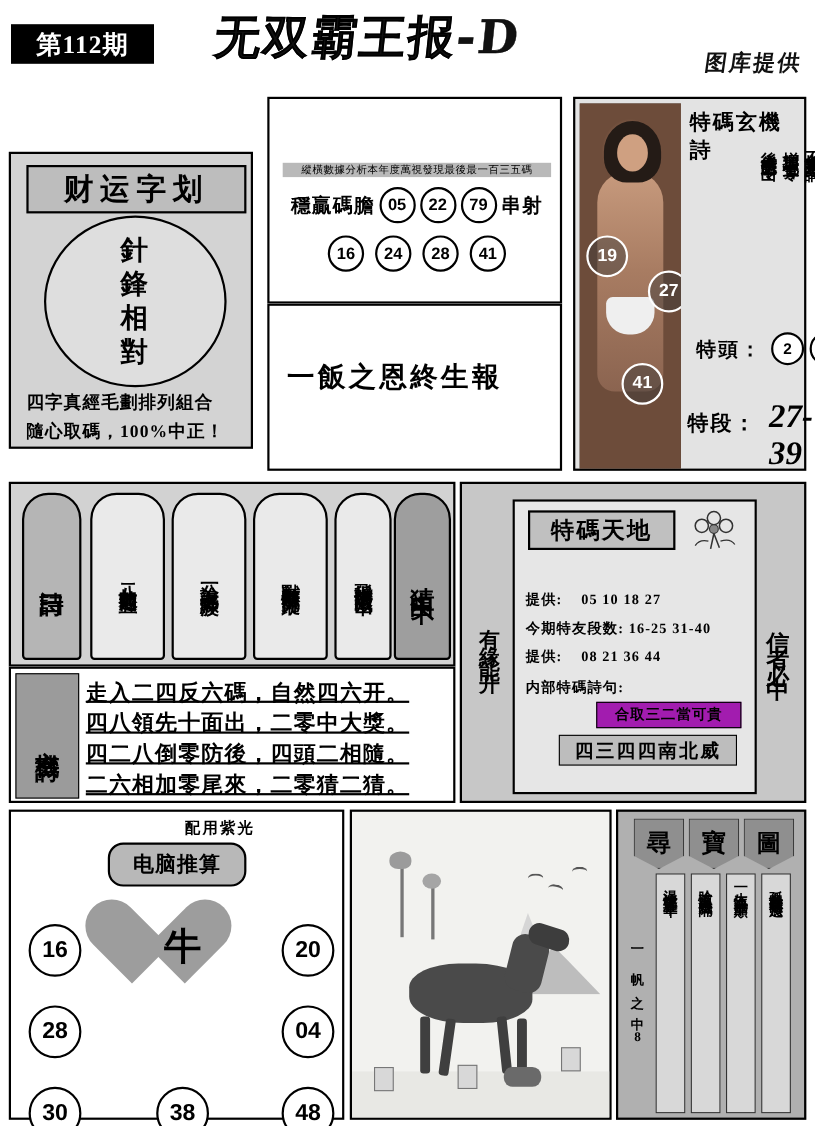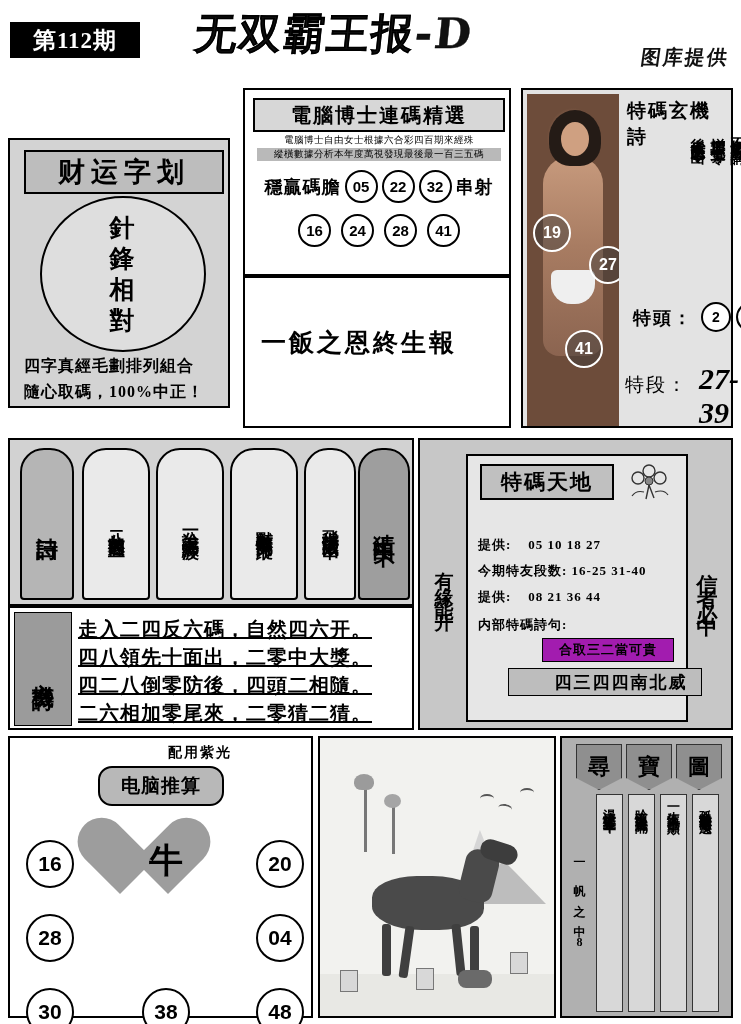--- a/index.html
+++ b/index.html
@@ -116,21 +116,21 @@
     position:absolute;width:34px;height:34px;border-radius:50%;border:2px solid #fff;
     color:#fff;font-size:16px;font-weight:bold;display:flex;align-items:center;justify-content:center;
     font-family:"Liberation Sans", sans-serif;background:rgba(60,60,60,0.45);
   }
   #c19{left:6px;top:120px;}
   #c27{left:62px;top:152px;}
   #c41{left:38px;top:236px;}
   #tt-label{position:absolute;left:110px;top:216px;font-size:18px;font-weight:bold;letter-spacing:2px;}
   #tt-balls{position:absolute;left:178px;top:212px;display:flex;gap:5px;}
   #tt-balls .ball{width:26px;height:26px;font-size:14px;}
-  #td-label{position:absolute;left:102px;top:282px;font-size:19px;font-weight:normal;letter-spacing:2px;}
+  #td-label{position:absolute;left:102px;top:282px;font-size:19px;font-weight:bold;letter-spacing:2px;}
   #td-value{position:absolute;left:176px;top:272px;font-size:30px;font-weight:bold;font-style:italic;font-family:"Liberation Serif",serif;}
 
   
   #tablet-box{left:8px;top:438px;width:406px;height:168px;border:2px solid #000;background:#d2d2d2;}
   .tablet{
     position:absolute;top:8px;width:50px;height:148px;border:2px solid #000;background:#eaeaea;
     border-radius:24px 24px 4px 4px;
     display:flex;align-items:center;justify-content:center;
   }
   .tablet span{
@@ -174,21 +174,21 @@
   .tema-row{position:absolute;left:10px;font-size:13px;font-weight:bold;letter-spacing:1px;white-space:nowrap;}
   #tr1{top:52px;}
   #tr1 .zodiac{display:inline-block;border:1.5px solid #000;border-radius:50%;width:22px;height:22px;line-height:20px;text-align:center;font-size:14px;margin-left:6px;vertical-align:middle;}
   #tr2{top:80px;}
   #tr3{top:106px;}
   #tr4{top:132px;}
   #tr5{top:160px;}
   #tema-inner-box1{position:absolute;left:74px;top:182px;width:130px;height:22px;border:1.5px solid #000;background:#a21caf;
     font-size:13px;font-weight:bold;display:flex;align-items:center;justify-content:center;letter-spacing:1px;}
   #tema-inner-box2{position:absolute;left:40px;top:212px;width:160px;height:26px;border:1.5px solid #000;background:#bdbdbd;
-    font-size:17px;font-weight:bold;display:flex;align-items:center;justify-content:center;letter-spacing:2px;padding-left:32px;}
+    font-size:17px;font-weight:bold;display:flex;align-items:center;justify-content:center;letter-spacing:2px;}
 
   
   #calc-box{left:8px;top:736px;width:305px;height:282px;border:2px solid #000;background:#fff;}
   #calc-sun{position:absolute;left:158px;top:6px;font-size:14px;font-weight:bold;letter-spacing:2px;}
   #calc-title{
     position:absolute;left:88px;top:28px;width:122px;height:36px;border:2px solid #000;background:#b8b8b8;
     border-radius:14px;font-size:19px;font-weight:bold;letter-spacing:1px;
     display:flex;align-items:center;justify-content:center;
   }
   #heart{
@@ -278,28 +278,26 @@
       <span>針</span>
       <span>鋒</span>
       <span>相</span>
       <span>對</span>
     </div>
     <div class="luck-line" id="luck-l1">四字真經毛劃排列組合</div>
     <div class="luck-line" id="luck-l2">隨心取碼，100%中正！</div>
   </div>
 
   <div class="box" id="doc-box">
-    <div id="doc-title">電腦博士連碼精選</div>
-    <div id="doc-sub1">電腦博士自由女士根據六合彩四百期來經殊</div>
     <div id="doc-sub2">縱橫數據分析本年度萬視發現最後最一百三五碼</div>
     <div id="doc-row1">
       <span class="lbl">穩贏碼膽</span>
       <span class="ball">05</span>
       <span class="ball">22</span>
-      <span class="ball">32</span>
+      <span class="ball">79</span>
       <span class="lbl">串射</span>
     </div>
     <div id="doc-row2">
       <span class="ball">16</span>
       <span class="ball">24</span>
       <span class="ball">28</span>
       <span class="ball">41</span>
     </div>
   </div>
 

